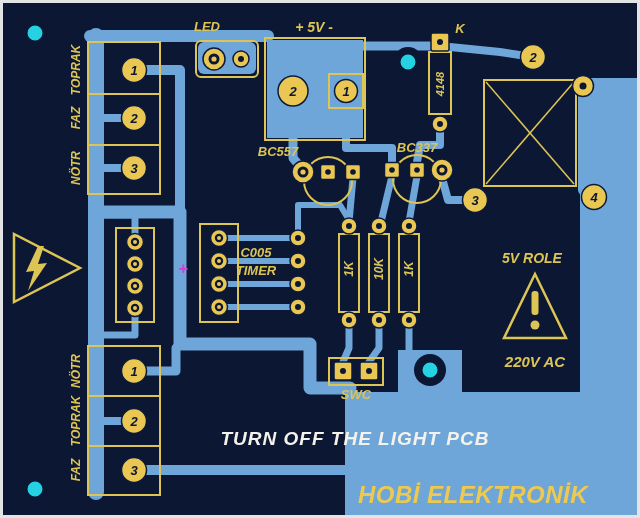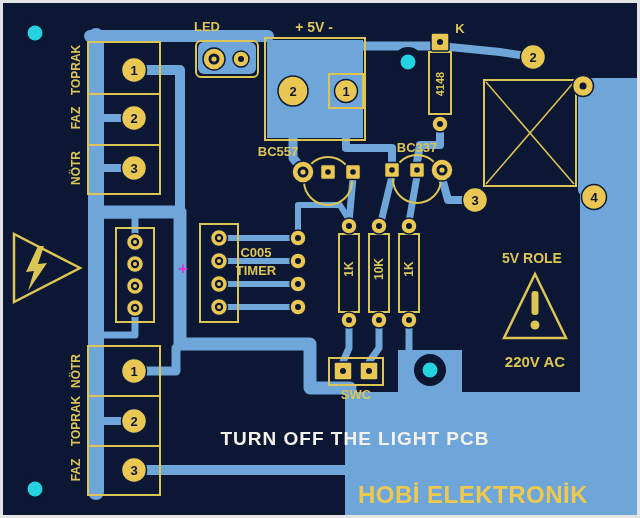--- a/index.html
+++ b/index.html
@@ -1,16 +1,16 @@
 <!DOCTYPE html>
 <html><head>
 <meta charset="utf-8">
 <style>
   html,body{margin:0;padding:0;background:#222;}
-  #board{position:relative;width:640px;height:518px;overflow:hidden;}
+  #board{position:relative;width:640px;height:518px;overflow:hidden;font-style:italic;}
   svg{display:block;}
   text{font-family:"Liberation Sans", sans-serif;font-weight:bold;}
   .silk-t{fill:#dcc455;}
   .num{fill:#0d1733;text-anchor:middle;font-size:13px;}
   .trace{stroke:#6fa6d9;fill:none;stroke-linecap:round;stroke-linejoin:round;}
   .silk{stroke:#dcc455;fill:none;stroke-width:2;}
 </style>
 </head>
 <body>
 

